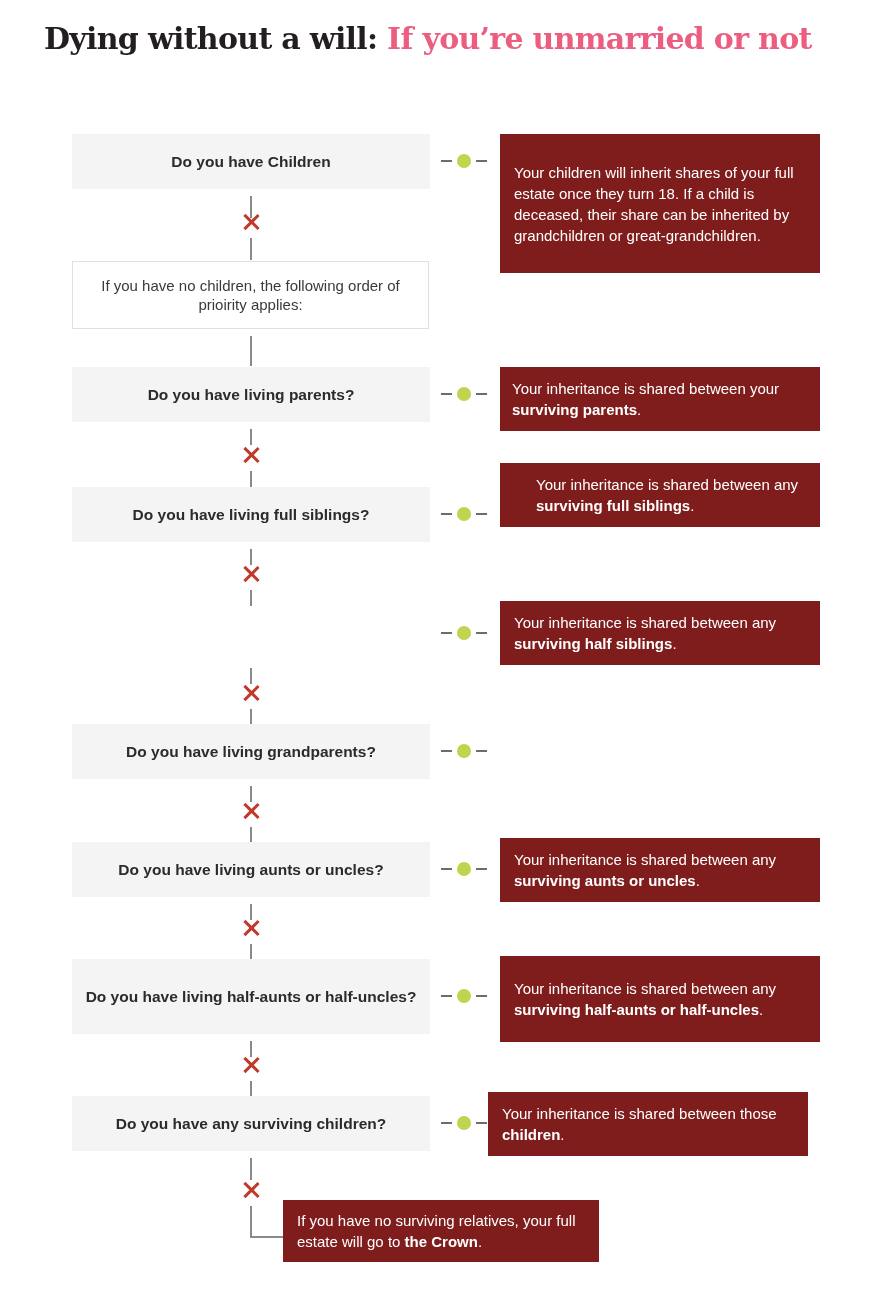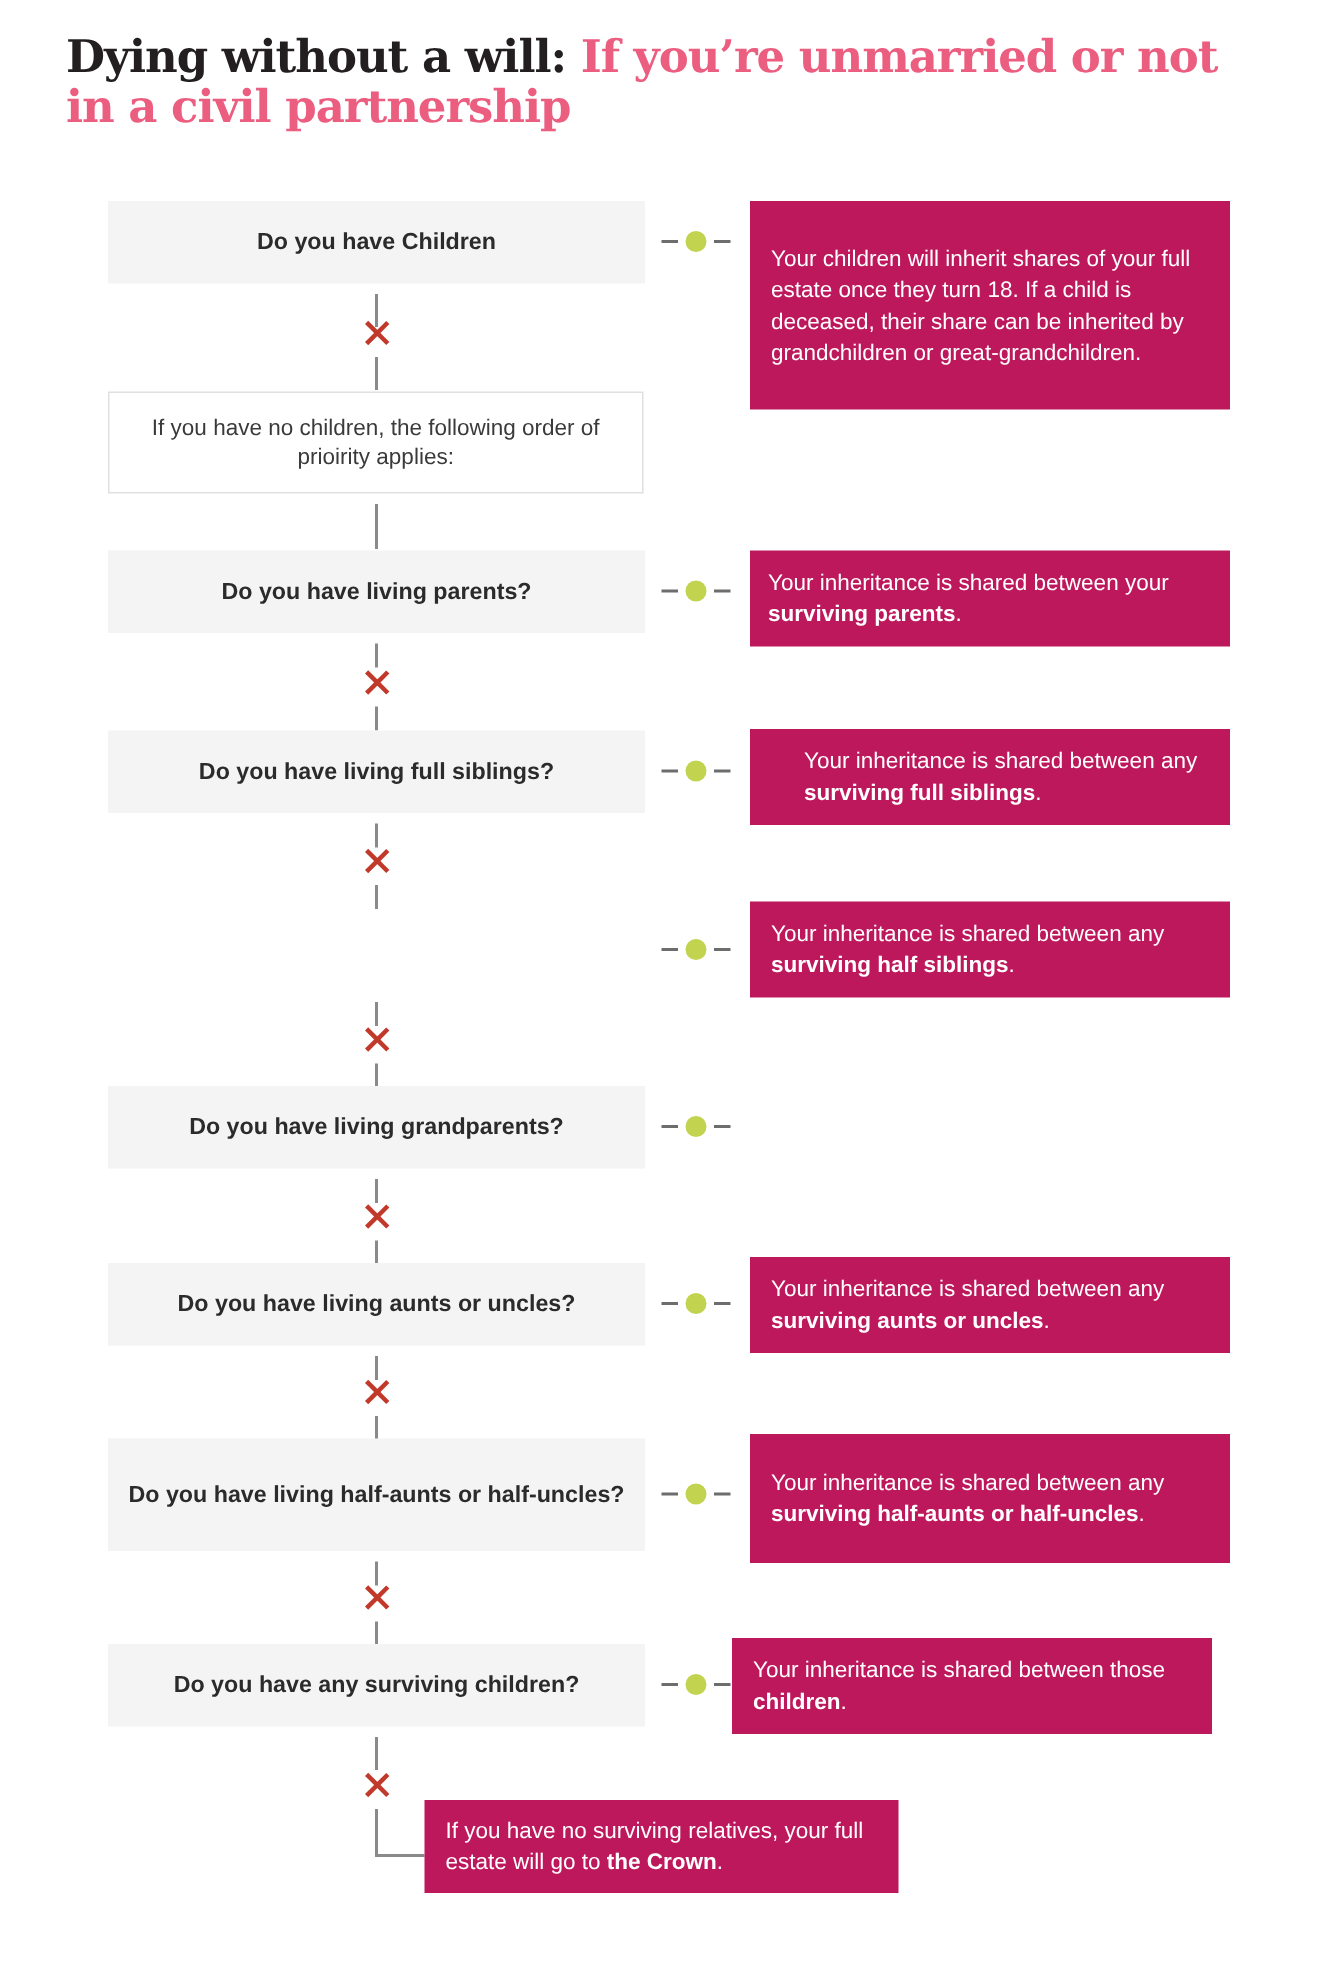--- a/index.html
+++ b/index.html
@@ -60,21 +60,21 @@
   .q-box.plain {
     background: #ffffff;
     border: 1px solid #e0e0e0;
     font-weight: normal;
     font-size: 15px;
     color: #3a3a3a;
   }
 
   .a-box {
     position: absolute;
-    background: #be185d;
+    background: #7f1d1d;
     box-sizing: border-box;
     color: #ffffff;
     font-size: 15px;
     line-height: 21px;
     padding: 10px 14px 10px 14px;
     display: flex;
     align-items: center;
   }
   .a-box .a-text { display: block; }
   .a-box b { font-weight: bold; }
@@ -138,21 +138,20 @@
     position: absolute;
     height: 2px;
     background: #8a8a8a;
   }
 </style>
 </head>
 <body>
 
 <div id="title-block">
   <div class="title-line"><span class="title-dark">Dying without a will:</span><span class="title-pink"> If you’re unmarried or not</span></div>
-  <div class="title-line title-pink">in a civil partnership</div>
 </div>
 
 <div id="flow">
 
   <div class="q-box" style="left:72px; top:134px; width:358px; height:55px;">
     <span>Do you have Children</span>
   </div>
   <div class="connector" style="left:441px; top:155px;">
     <span class="conn-dash"></span>
     <span class="conn-dot"></span>
@@ -188,21 +187,21 @@
   <div class="stem" style="left:250px; top:471px; height:16px;"></div>
 
   <div class="q-box" style="left:72px; top:487px; width:358px; height:55px;">
     <span>Do you have living full siblings?</span>
   </div>
   <div class="connector" style="left:441px; top:508px;">
     <span class="conn-dash"></span>
     <span class="conn-dot"></span>
     <span class="conn-dash"></span>
   </div>
-  <div class="a-box" style="left:500px; top:486px; width:320px; height:64px;padding-left:36px;">
+  <div class="a-box" style="left:500px; top:463px; width:320px; height:64px;padding-left:36px;">
     <span class="a-text"><span>Your inheritance is shared between any </span><b>surviving full siblings</b><span>.</span></span>
   </div>
 
   <div class="stem" style="left:250px; top:549px; height:16px;"></div>
   <div class="x-mark" style="left:241px; top:564px;"></div>
   <div class="stem" style="left:250px; top:590px; height:16px;"></div>
 
   <div class="connector" style="left:441px; top:627px;">
     <span class="conn-dash"></span>
     <span class="conn-dot"></span>

